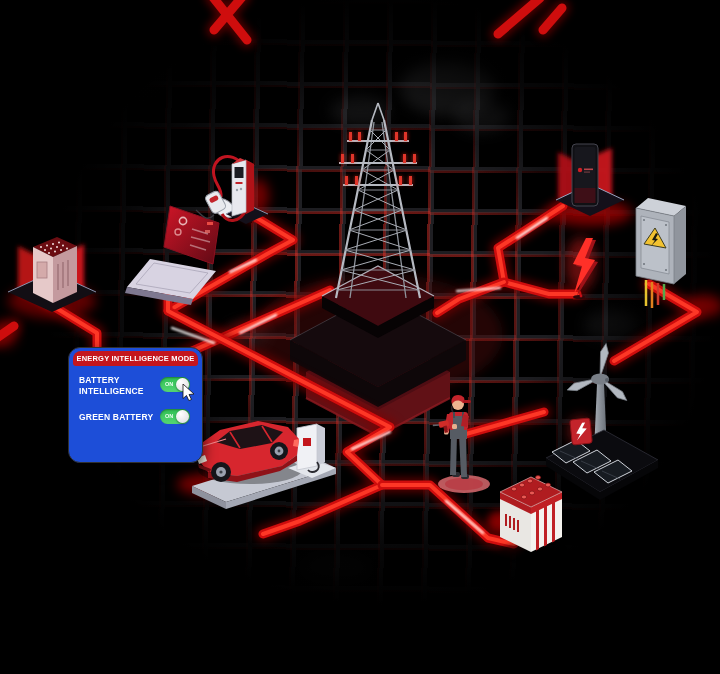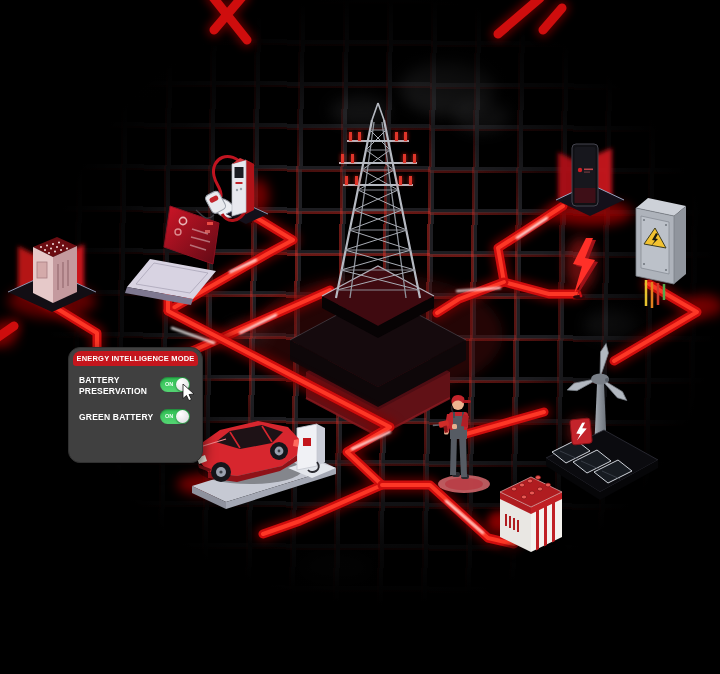--- a/index.html
+++ b/index.html
@@ -20,21 +20,21 @@
     transform:rotate(.4deg) skewX(-.6deg);}
   .smudge{position:absolute;border-radius:50%;filter:blur(7px);pointer-events:none;}
   .vignette{position:absolute;inset:0;
     background:radial-gradient(ellipse 335px 305px at 382px 300px, rgba(0,0,0,0) 50%, rgba(0,0,0,.78) 82%, #000 100%);}
   svg#scene{position:absolute;left:0;top:0;}
   .lg{fill:none;stroke:#820404;stroke-width:15;stroke-linecap:round;stroke-linejoin:round;opacity:.65;}
   .lc{fill:none;stroke:#cf0d0d;stroke-width:9;stroke-linecap:round;stroke-linejoin:round;}
   .lh{fill:none;stroke:#ff3a28;stroke-width:4;stroke-linecap:round;stroke-linejoin:round;opacity:.95;}
   .ls{fill:none;stroke:#ffffff;stroke-width:2.2;stroke-linecap:round;opacity:.95;}
   
-  .panel{position:absolute;left:68px;top:347px;width:133px;height:114px;background:#404040;
+  .panel{position:absolute;left:68px;top:347px;width:133px;height:114px;background:#1d4ed8;
     border:1px solid #303030;border-radius:12px;box-shadow:0 6px 14px rgba(0,0,0,.7);}
   .panel-header{position:absolute;left:4px;right:4px;top:3px;height:15px;background:#c4161d;
     border-radius:8px 8px 3px 3px;color:#fff;font-size:7.5px;font-weight:700;letter-spacing:.2px;
     display:flex;align-items:center;justify-content:center;white-space:nowrap;}
   .row-label{position:absolute;left:10px;width:82px;color:#fff;font-size:8.5px;font-weight:700;
     line-height:1.3;letter-spacing:.2px;}
   .toggle{position:absolute;right:12px;width:30px;height:15px;border-radius:8px;
     background:linear-gradient(#2fbf53,#55d674);box-shadow:inset 0 1px 2px rgba(0,0,0,.35);cursor:pointer;}
   .toggle .on-text{position:absolute;left:5px;top:4px;font-size:5.5px;font-weight:700;color:#eafff1;}
   .toggle .knob{position:absolute;right:1px;top:1px;width:13px;height:13px;border-radius:50%;
@@ -403,21 +403,21 @@
         <circle cx="221" cy="472" r="1.6" fill="#3c4048"></circle>
         <circle cx="279" cy="451" r="9" fill="#15151a"></circle>
         <circle cx="279" cy="451" r="4.4" fill="#9aa0ae"></circle>
         <circle cx="279" cy="451" r="1.4" fill="#3c4048"></circle>
       </g>
     </g>
   </svg>
 
   <div class="panel">
     <div class="panel-header">ENERGY INTELLIGENCE MODE</div>
-    <div class="row-label" style="top:27px">BATTERY PRESERVATION</div>
+    <div class="row-label" style="top:27px">BATTERY INTELLIGENCE</div>
     <div class="toggle" style="top:29px">
       <span class="on-text">ON</span>
       <span class="knob"></span>
     </div>
     <div class="row-label" style="top:64px">GREEN BATTERY</div>
     <div class="toggle" style="top:61px">
       <span class="on-text">ON</span>
       <span class="knob"></span>
     </div>
     <svg class="cursor" viewBox="0 0 13 17">

